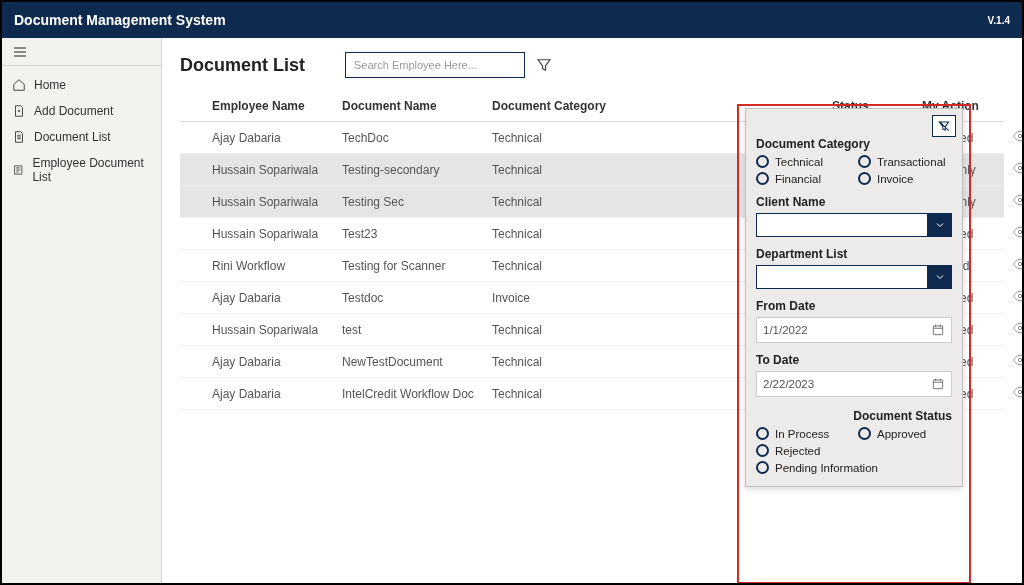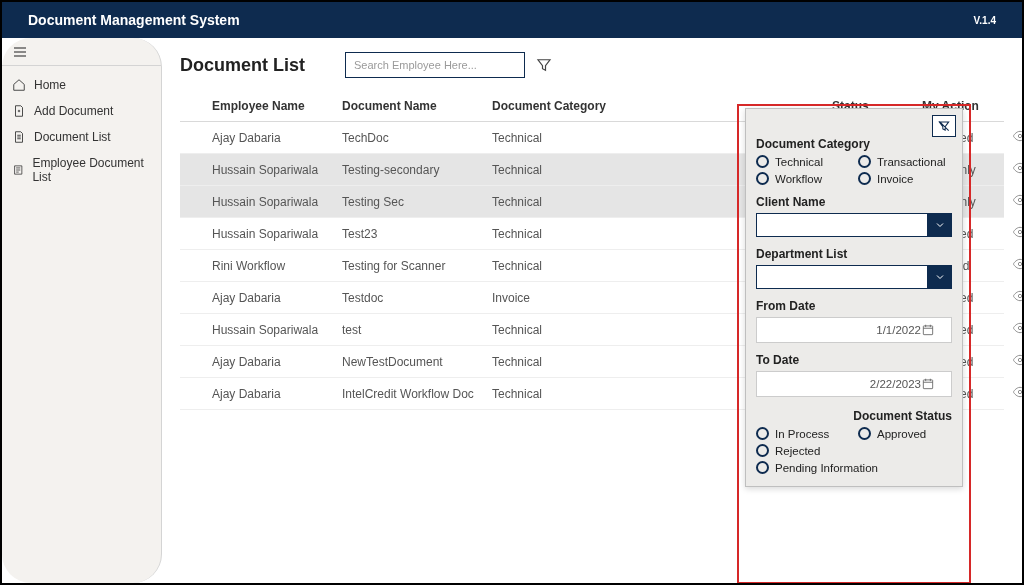--- a/index.html
+++ b/index.html
@@ -1,22 +1,22 @@
 <!DOCTYPE html>
 <html><head>
 <meta charset="utf-8">
 <style>
 * { box-sizing: border-box; margin: 0; padding: 0; font-family: "Segoe UI", Arial, sans-serif; }
 html, body { width: 1024px; height: 585px; overflow: hidden; background: #fff; }
 .frame { width: 1024px; height: 585px; border: 2px solid #000; position: relative; background: #fff; }
-.header { background: #0e2b4f; color: #fff; height: 36px; display: flex; align-items: center; justify-content: space-between; padding: 0 26px; }
+.header { background: #0e2b4f; color: #fff; height: 36px; display: flex; align-items: center; justify-content: space-between; padding: 0 12px; }
 .header .title { font-weight: 600; font-size: 14px; }
 .header .version { font-weight: 600; font-size: 10px; }
 .body { display: flex; height: calc(100% - 36px); }
-.sidebar { width: 160px; background: #f4f2ef; border-right: 1px solid #d4d4d4; display: flex; flex-direction: column; border-radius: 29px; }
+.sidebar { width: 160px; background: #f4f2ef; border-right: 1px solid #d4d4d4; display: flex; flex-direction: column; }
 .hamburger { height: 28px; display: flex; align-items: center; padding: 0 10px; border-bottom: 1px solid #d4d4d4; color: #666; }
 .hamburger svg { width: 16px; height: 16px; }
 .nav { padding-top: 6px; }
 .nav-item { display: flex; align-items: center; gap: 8px; padding: 6px 10px; font-size: 12px; color: #333; cursor: pointer; }
 .nav-item.active { background: #f4f2ef; font-weight: 500; }
 .nav-item svg { width: 14px; height: 14px; stroke: #333; fill: none; }
 .main { flex: 1; background: #fff; position: relative; padding: 14px 18px; overflow: hidden; }
 .page-title { font-size: 18px; font-weight: 700; color: #222; }
 .titlebar { display: flex; align-items: center; gap: 10px; }
 .search { margin-left: 10px; width: 180px; height: 26px; border: 1px solid #0e2b4f; background: #fff; padding: 8px 8px; font-size: 11px; color: #888; display: flex; align-items: center; }
@@ -32,21 +32,21 @@
 .filter-close { position: absolute; top: 6px; right: 6px; width: 24px; height: 22px; border: 1px solid #0e2b4f; display: flex; align-items: center; justify-content: center; background: #fff; cursor: pointer; }
 .fp-section { margin-top: 6px; }
 .fp-label { font-weight: 600; font-size: 12px; margin-bottom: 4px; }
 .radio-grid { display: grid; grid-template-columns: 1fr 1fr; gap: 4px 8px; }
 .radio { display: flex; align-items: center; gap: 6px; font-size: 11.5px; cursor: pointer; }
 .radio .circ { width: 13px; height: 13px; border: 2px solid #0e2b4f; border-radius: 50%; flex-shrink: 0; }
 .select-wrap { display: flex; height: 24px; }
 .select-wrap .sel-input { flex: 1; border: 1px solid #0e2b4f; background: #fff; }
 .select-wrap .sel-arrow { width: 24px; background: #0e2b4f; display: flex; align-items: center; justify-content: center; }
 .select-wrap .sel-arrow svg { stroke: #fff; width: 12px; height: 12px; }
-.date-wrap { display: flex; align-items: center; height: 26px; background: #fff; border: 1px solid #ccc; padding: 0 16px; margin-top: 2px; text-align: right; }
+.date-wrap { display: flex; align-items: center; height: 26px; background: #fff; border: 1px solid #ccc; padding: 0 6px; margin-top: 2px; }
 .date-wrap .dv { flex: 1; font-size: 11.5px; color: #555; }
 .date-wrap svg { width: 14px; height: 14px; stroke: #666; fill: none; }
 .annot { position: absolute; top: 66px; left: 575px; width: 234px; height: 480px; border: 2px solid #d62828; z-index: 10; pointer-events: none; }
 </style>
 </head>
 <body>
 
 <div class="frame">
   <div class="header">
     <div class="title">Document Management System</div>
@@ -244,21 +244,21 @@
             <label class="radio">
                 <span class="circ"></span>
                 <span>Technical</span>
               </label>
             <label class="radio">
                 <span class="circ"></span>
                 <span>Transactional</span>
               </label>
             <label class="radio">
                 <span class="circ"></span>
-                <span>Workflow</span>
+                <span>Financial</span>
               </label>
             <label class="radio">
                 <span class="circ"></span>
                 <span>Invoice</span>
               </label>
           </div>
         </div>
 
         <div class="fp-section" style="margin-top:10px;">
           <div class="fp-label">Client Name</div>

